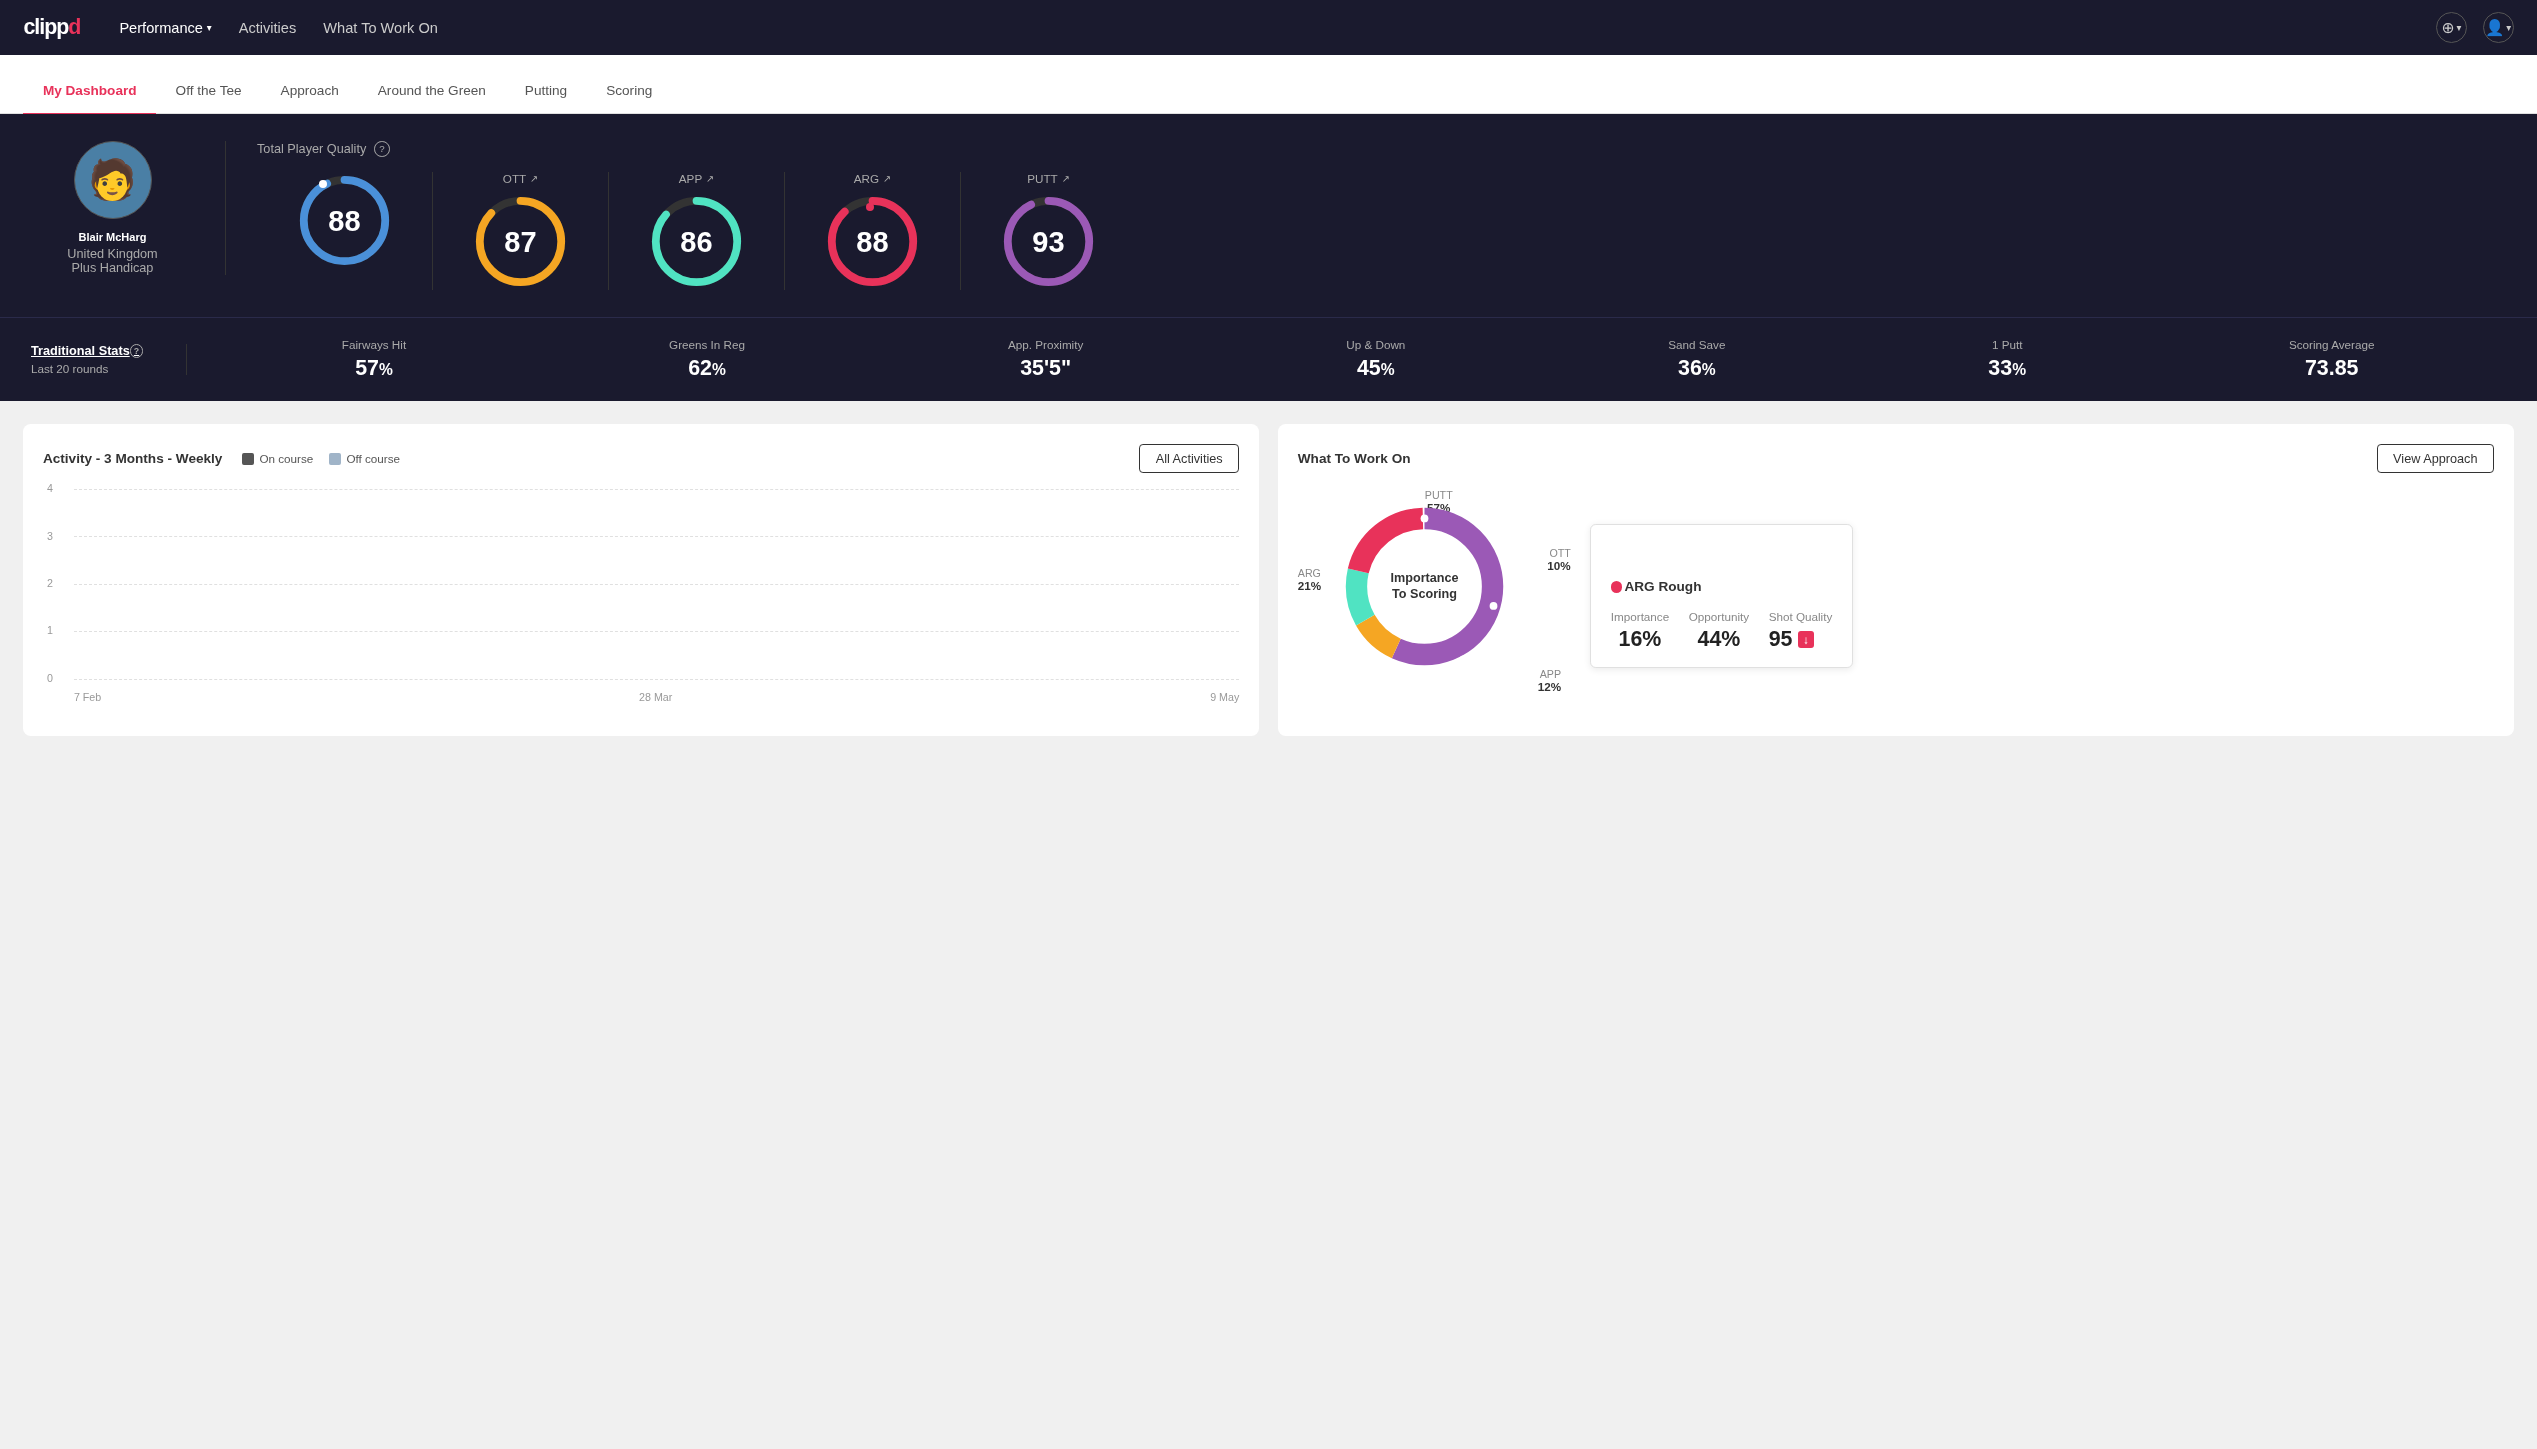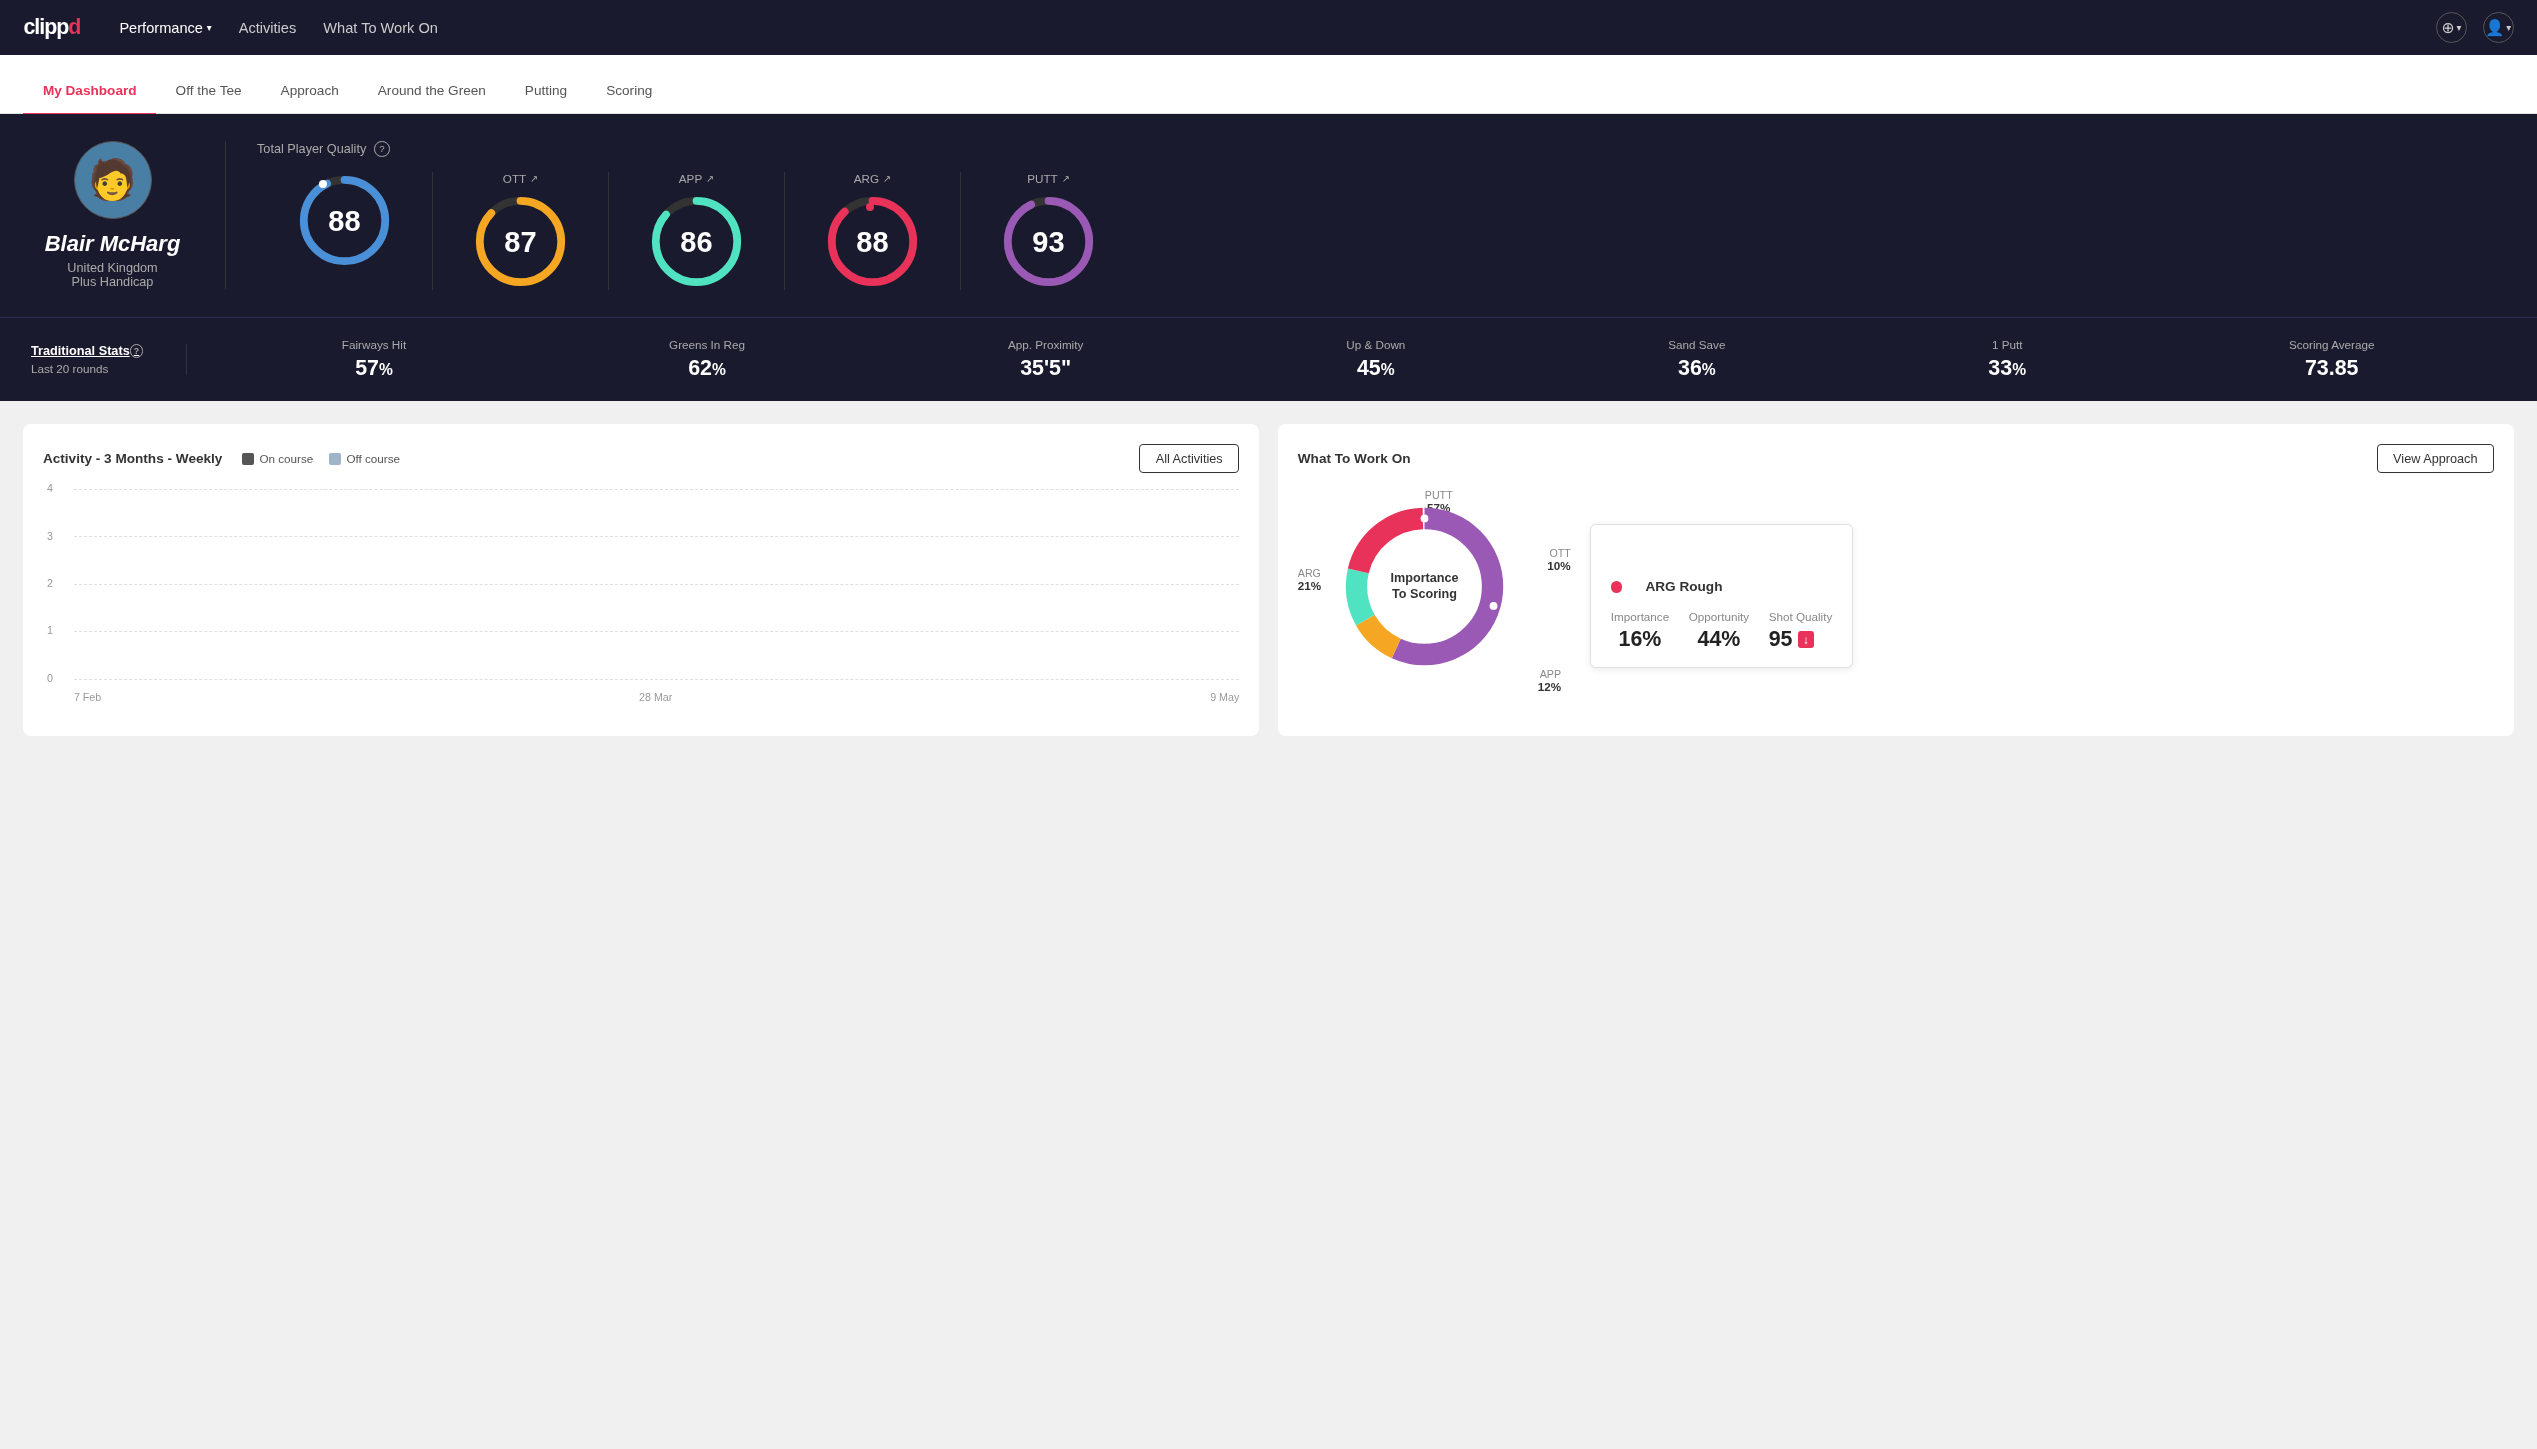--- a/index.html
+++ b/index.html
@@ -86,21 +86,21 @@
     .avatar {
       width: 78px; height: 78px;
       border-radius: 50%;
       background: #4a7fa5;
       overflow: hidden;
       margin-bottom: 11.7px;
       border: 1.9px solid #555;
       display: flex; align-items: center; justify-content: center;
       font-size: 31px;
     }
-    .player-name { font-size: 22px; font-weight: 700; margin-bottom: 3.9px; font-style: italic; }
+    .player-name { font-size: 11px; font-weight: 700; margin-bottom: 3.9px; }
     .player-country { font-size: 12.7px; color: #aaa; }
     .player-handicap { font-size: 12.7px; color: #aaa; }
 
     .scores-section { flex: 1; padding-left: 31px; }
     .scores-label {
       font-size: 12.7px;
       color: #aaa;
       margin-bottom: 15.6px;
       display: flex;
       align-items: center;
@@ -338,21 +338,21 @@
       background: #fff;
       border: 1px solid #e0e0e0;
       border-radius: 5.8px;
       padding: 15.6px 19.5px;
       min-width: 234px;
       box-shadow: 0 1.9px 7.8px rgba(0,0,0,0.08);
     }
     .detail-title {
       display: flex;
       align-items: center;
-      gap: 23px;
+      gap: 2px;
       font-size: 13.6px;
       font-weight: 600;
       color: #333;
       margin-bottom: 15.6px;
       margin-top: 39px;
     }
     .detail-dot {
       width: 11.7px; height: 11.7px;
       border-radius: 50%;
       background: #e8325a;

